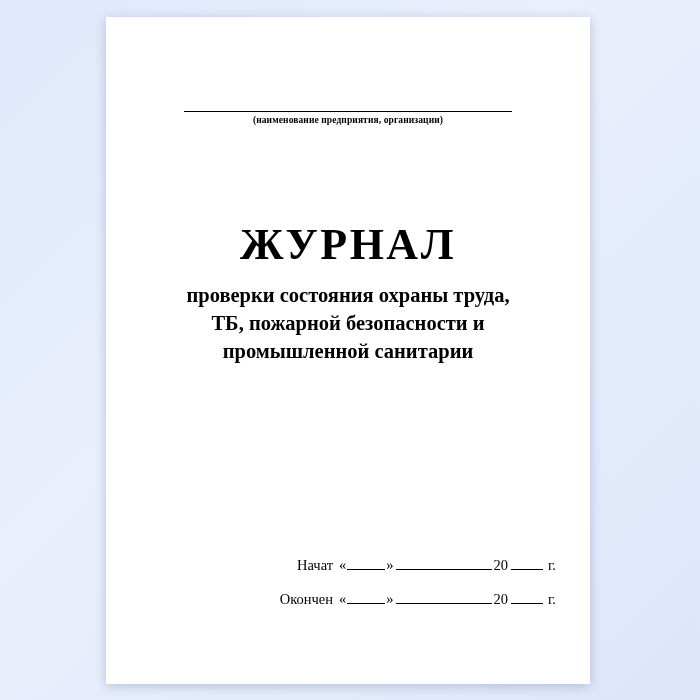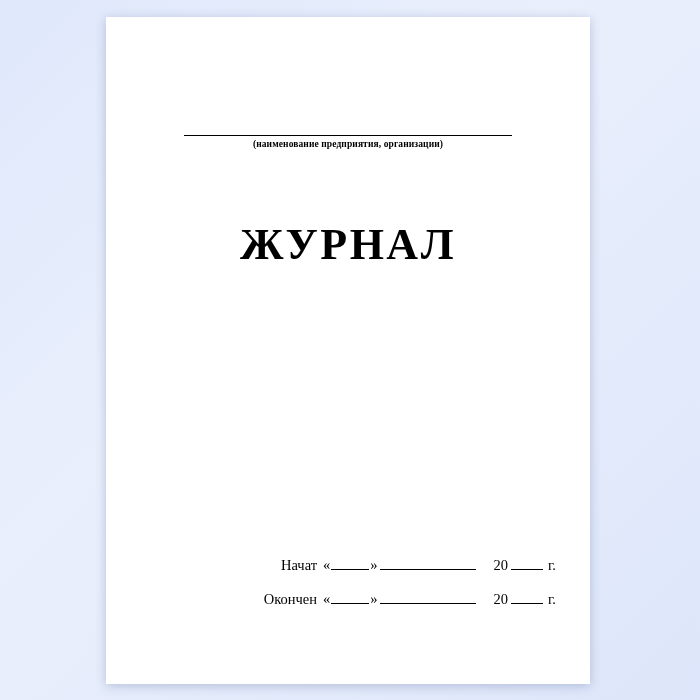--- a/index.html
+++ b/index.html
@@ -30,21 +30,20 @@
     height: 667px;
     background: #ffffff;
     box-shadow: 0 2px 10px rgba(60, 80, 130, 0.28);
   }
   .org-line {
     position: absolute;
     left: 78px;
     top: 93px;
     width: 328px;
     text-align: center;
-    margin-top: 24px;
   }
   .org-rule {
     border-bottom: 1px solid #000;
     height: 1px;
     width: 100%;
   }
   .org-caption {
     font-size: 9.5px;
     font-weight: bold;
     margin-top: 3px;
@@ -107,36 +106,41 @@
     height: 12px;
     margin: 0 2px;
   }
   .blank-yr {
     display: inline-block;
     width: 32px;
     border-bottom: 1px solid #000;
     height: 12px;
     margin: 0 3px;
   }
-  .year-20 { margin-left: 16px; }
+  .year-20 { margin-left: 0; }
   .g-suffix { margin-left: 2px; }
 </style>
 </head>
 <body>
 
 <div class="stage">
   <div class="page">
 
     <div class="org-line">
       <div class="org-rule"></div>
       <div class="org-caption">(наименование предприятия, организации)</div>
     </div>
 
     <div class="title-block">
       <div class="doc-title">ЖУРНАЛ</div>
+      <div class="doc-subtitle">
+        <div>проверки состояния охраны труда,</div>
+        <div>ТБ, пожарной безопасности и</div>
+        <div>промышленной санитарии</div>
+      </div>
     </div>
 
     <div class="dates">
 
       <div class="date-row">
         <span class="date-label">Начат</span>
         <span class="q-open">«</span>
         <span class="blank-sm"></span>
         <span class="q-close">»</span>
         <span class="blank-md"></span>

